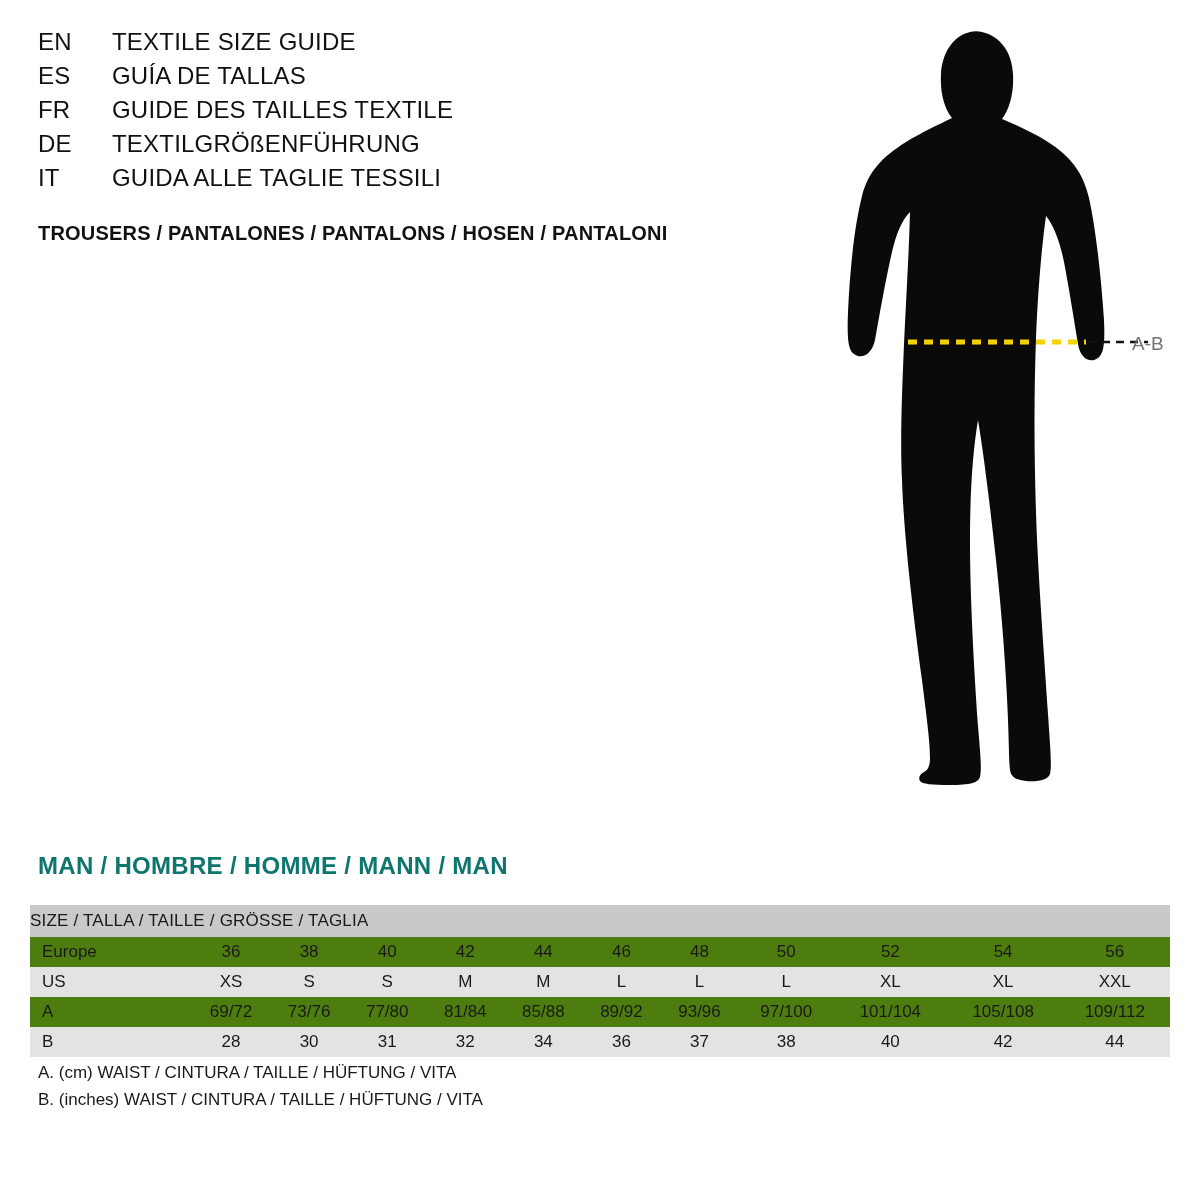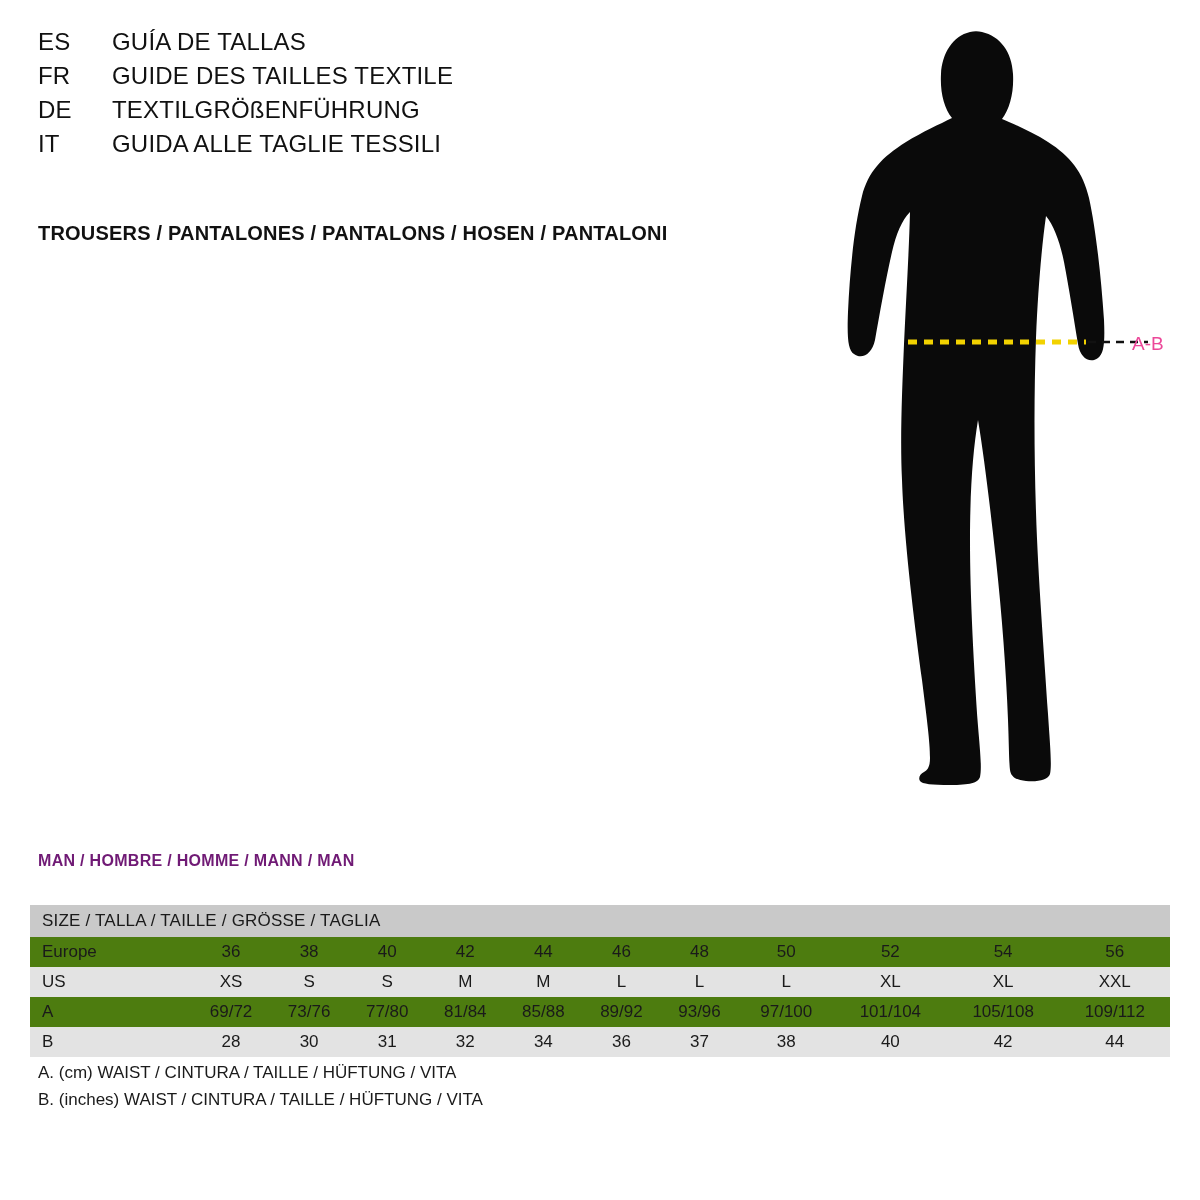--- a/index.html
+++ b/index.html
@@ -58,34 +58,34 @@
     height: 800px;
   }
   .figure-svg {
     display: block;
   }
   .ab-label {
     position: absolute;
     left: 322px;
     top: 313px;
     font-size: 19px;
-    color: #ec4899;
+    color: #737373;
     font-family: "Liberation Sans", sans-serif;
     text-align: center;
   }
 
   
   .table-heading {
     position: absolute;
     left: 38px;
     top: 852px;
-    font-size: 16px;
+    font-size: 24px;
     font-weight: bold;
     letter-spacing: 0.3px;
-    color: #701a75;
+    color: #0f766e;
   }
 
   table.size-table {
     position: absolute;
     left: 30px;
     top: 905px;
     width: 1140px;
     border-collapse: collapse;
     font-size: 17px;
   }
@@ -94,21 +94,20 @@
     padding: 0;
     height: 30px;
     font-weight: normal;
     text-align: center;
     vertical-align: middle;
     color: #1a1a1a;
   }
   table.size-table thead th {
     background: #c9c9c9;
     text-align: left;
-    padding-left: 12px;
     font-size: 17px;
     height: 32px;
     letter-spacing: 0.2px;
   }
   table.size-table tbody tr.row-odd td {
     background: #4d7c0f;
   }
   table.size-table tbody tr.row-even td {
     background: #e3e3e3;
   }
@@ -124,20 +123,24 @@
     top: 1059px;
     font-size: 17px;
     line-height: 27px;
     color: #1a1a1a;
   }
 </style>
 </head>
 <body>
 
 <div class="lang-block">
+  <div class="lang-row">
+    <span class="lang-code">EN</span>
+    <span class="lang-text">TEXTILE SIZE GUIDE</span>
+  </div>
   <div class="lang-row">
     <span class="lang-code">ES</span>
     <span class="lang-text">GUÍA DE TALLAS</span>
   </div>
   <div class="lang-row">
     <span class="lang-code">FR</span>
     <span class="lang-text">GUIDE DES TAILLES TEXTILE</span>
   </div>
   <div class="lang-row">
     <span class="lang-code">DE</span>

